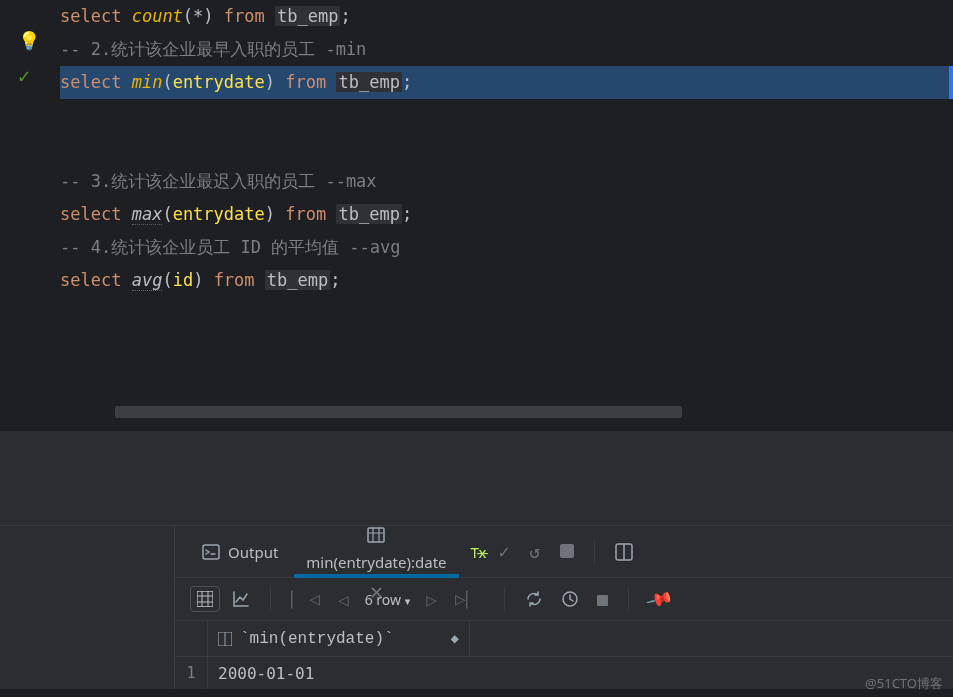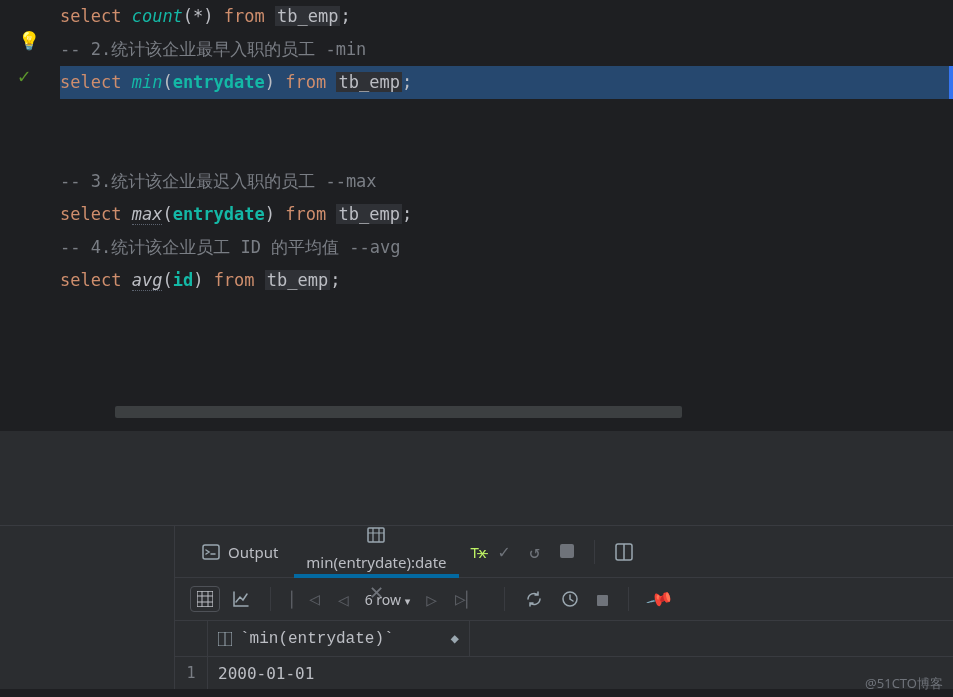--- a/index.html
+++ b/index.html
@@ -19,26 +19,26 @@
     position: relative;
   }
   .gutter-mark { position:absolute; left:18px; }
   .check { color:#5c962c; font-size:20px; }
   .bulb { color:#f2c55c; font-size:18px; }
   .code { flex:1; padding-left:5px; position:relative; }
   .line { height:33px; line-height:33px; white-space:pre; position:relative; }
   .hl-line { background:#26486f; }
   .hl-line::after{ content:""; position:absolute; right:0; top:0; width:4px; height:100%; background:#3574f0;}
   .kw { color:#cf8e6d; }
-  .fn { color:#14b8a6; font-style:italic; }
+  .fn { color:#eab308; font-style:italic; }
   .fn-u { color:#bcbec4; font-style:italic; border-bottom:1px dotted #5c6370;}
   .paren { color:#bcbec4; }
   .star { color:#bcbec4; }
   .tbl { background:#2f3136; color:#bcbec4; padding:0 2px; }
-  .col { color:#14b8a6;font-weight:bold; }
+  .col { color:#fde047; }
   .comment { color:#7a7e85; }
   .semi { color:#bcbec4; }
   .scroll-track { position:absolute; bottom:12px; left:60px; width:567px; height:12px; background:#3c3f41; border-radius:2px;}
   
   .mid-gap { height:95px; background:#2b2d30; border-top:1px solid #1e1f22;}
   
   .panel { height:164px; background:#2b2d30; border-top:1px solid #393b40; display:flex;}
   .panel-left { width:175px; flex:0 0 175px; border-right:1px solid #393b40;}
   .panel-main { flex:1; display:flex; flex-direction:column;}
   .tabs { height:52px; display:flex; align-items:center; padding-left:15px; gap:4px; border-bottom:1px solid #393b40;}

